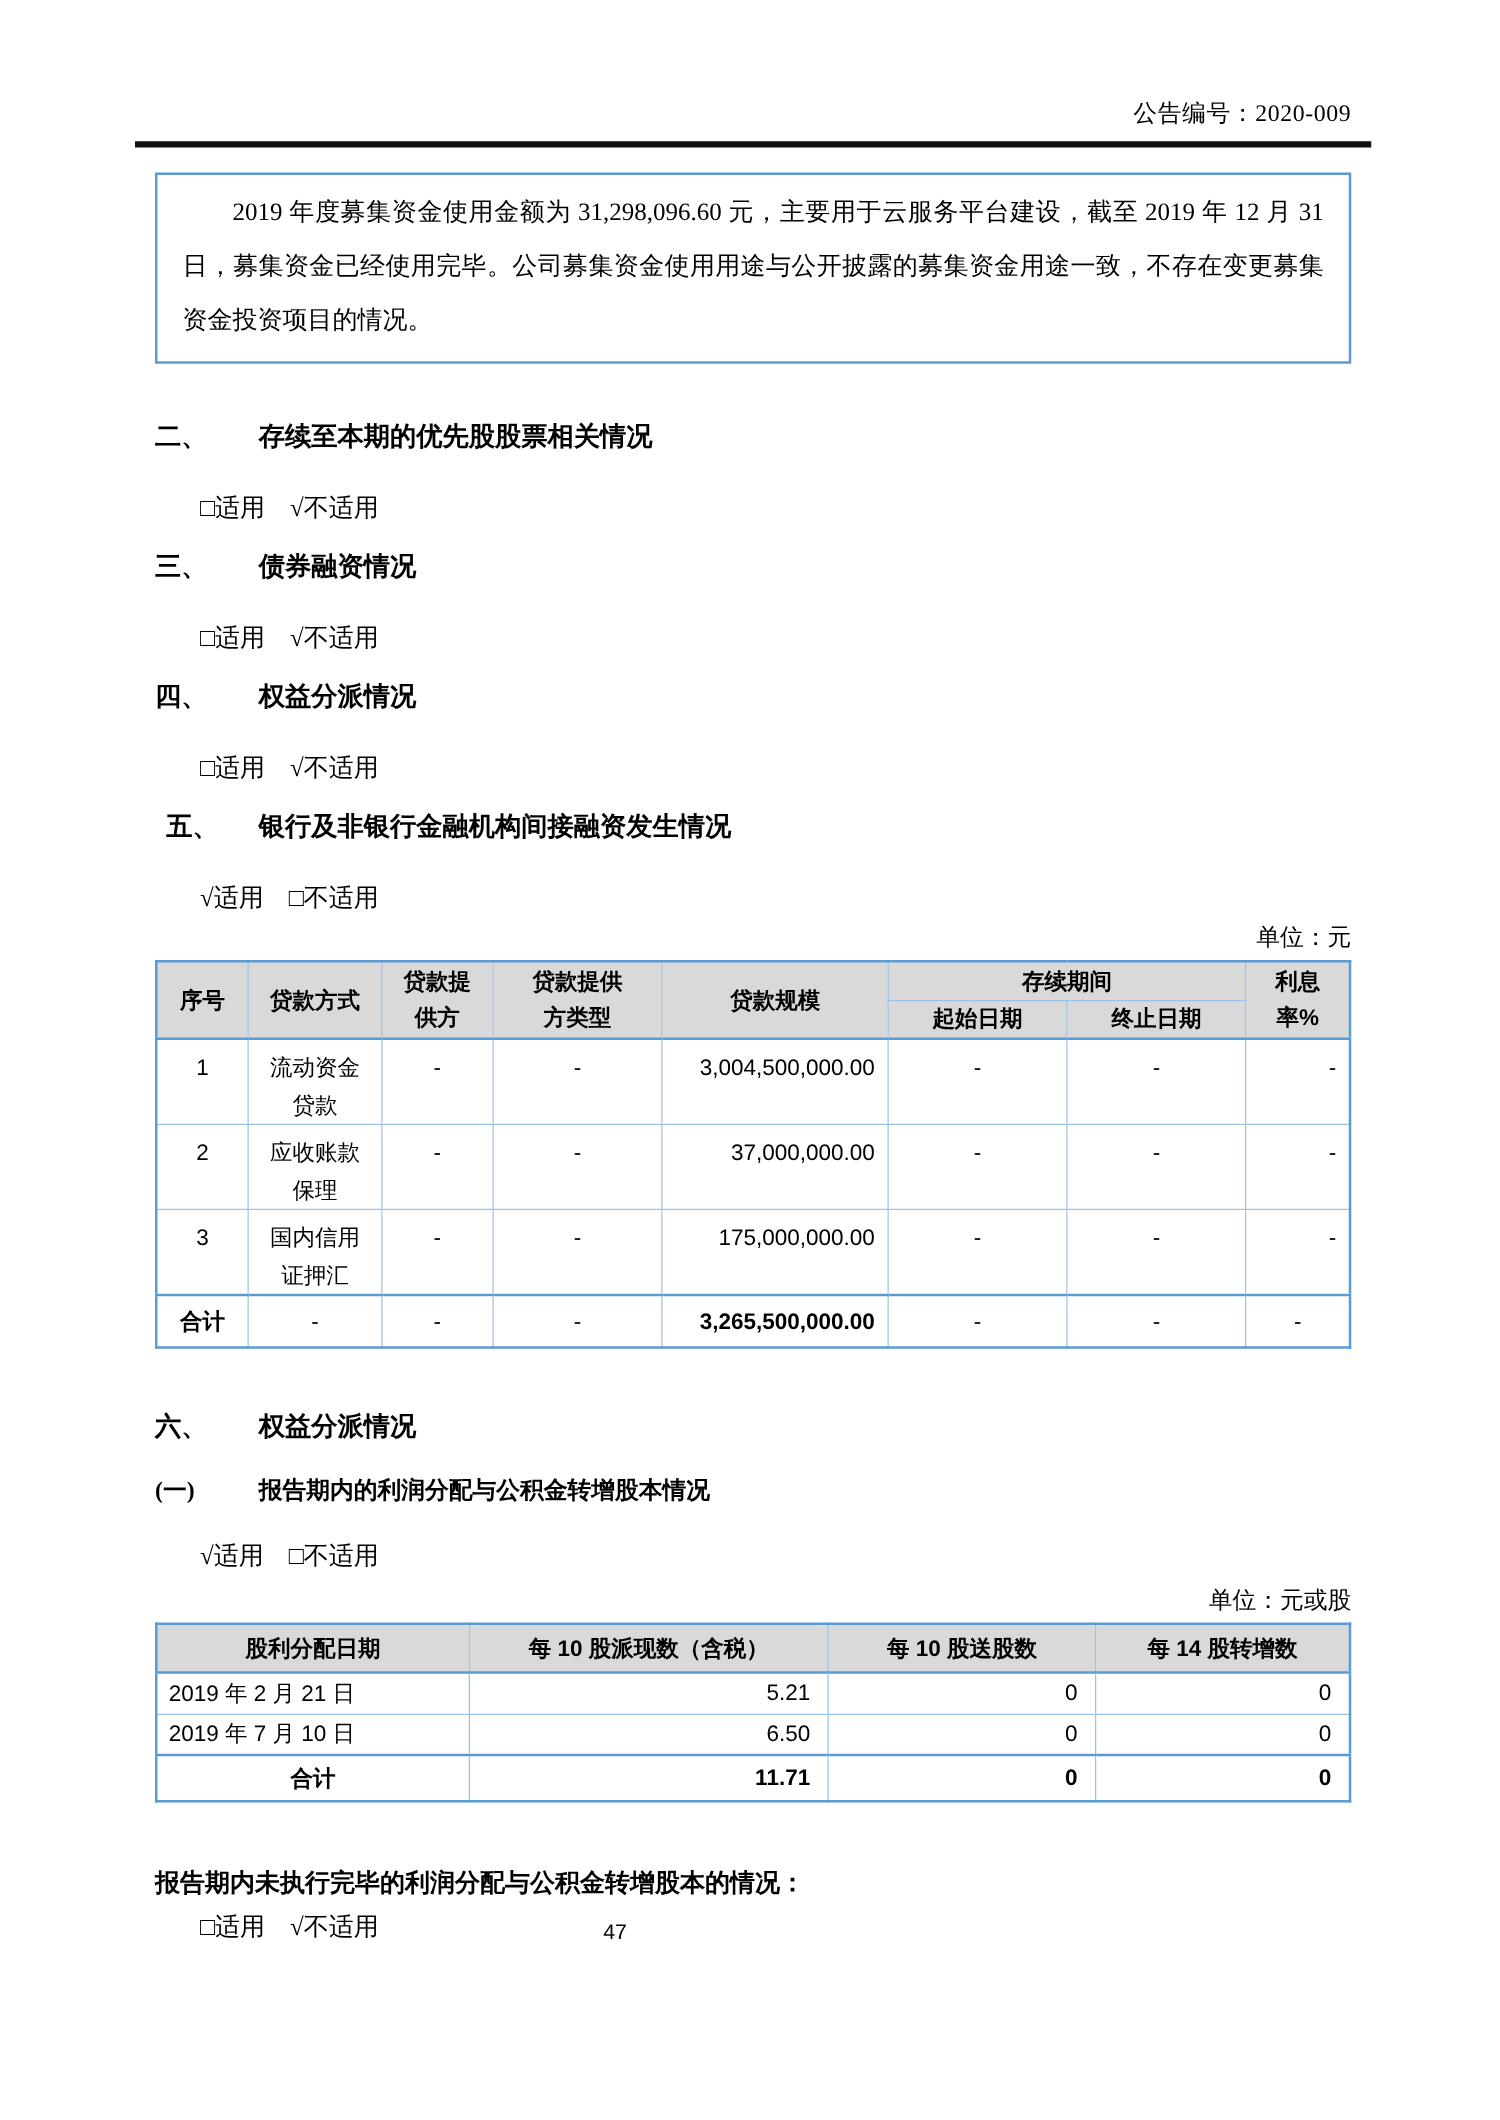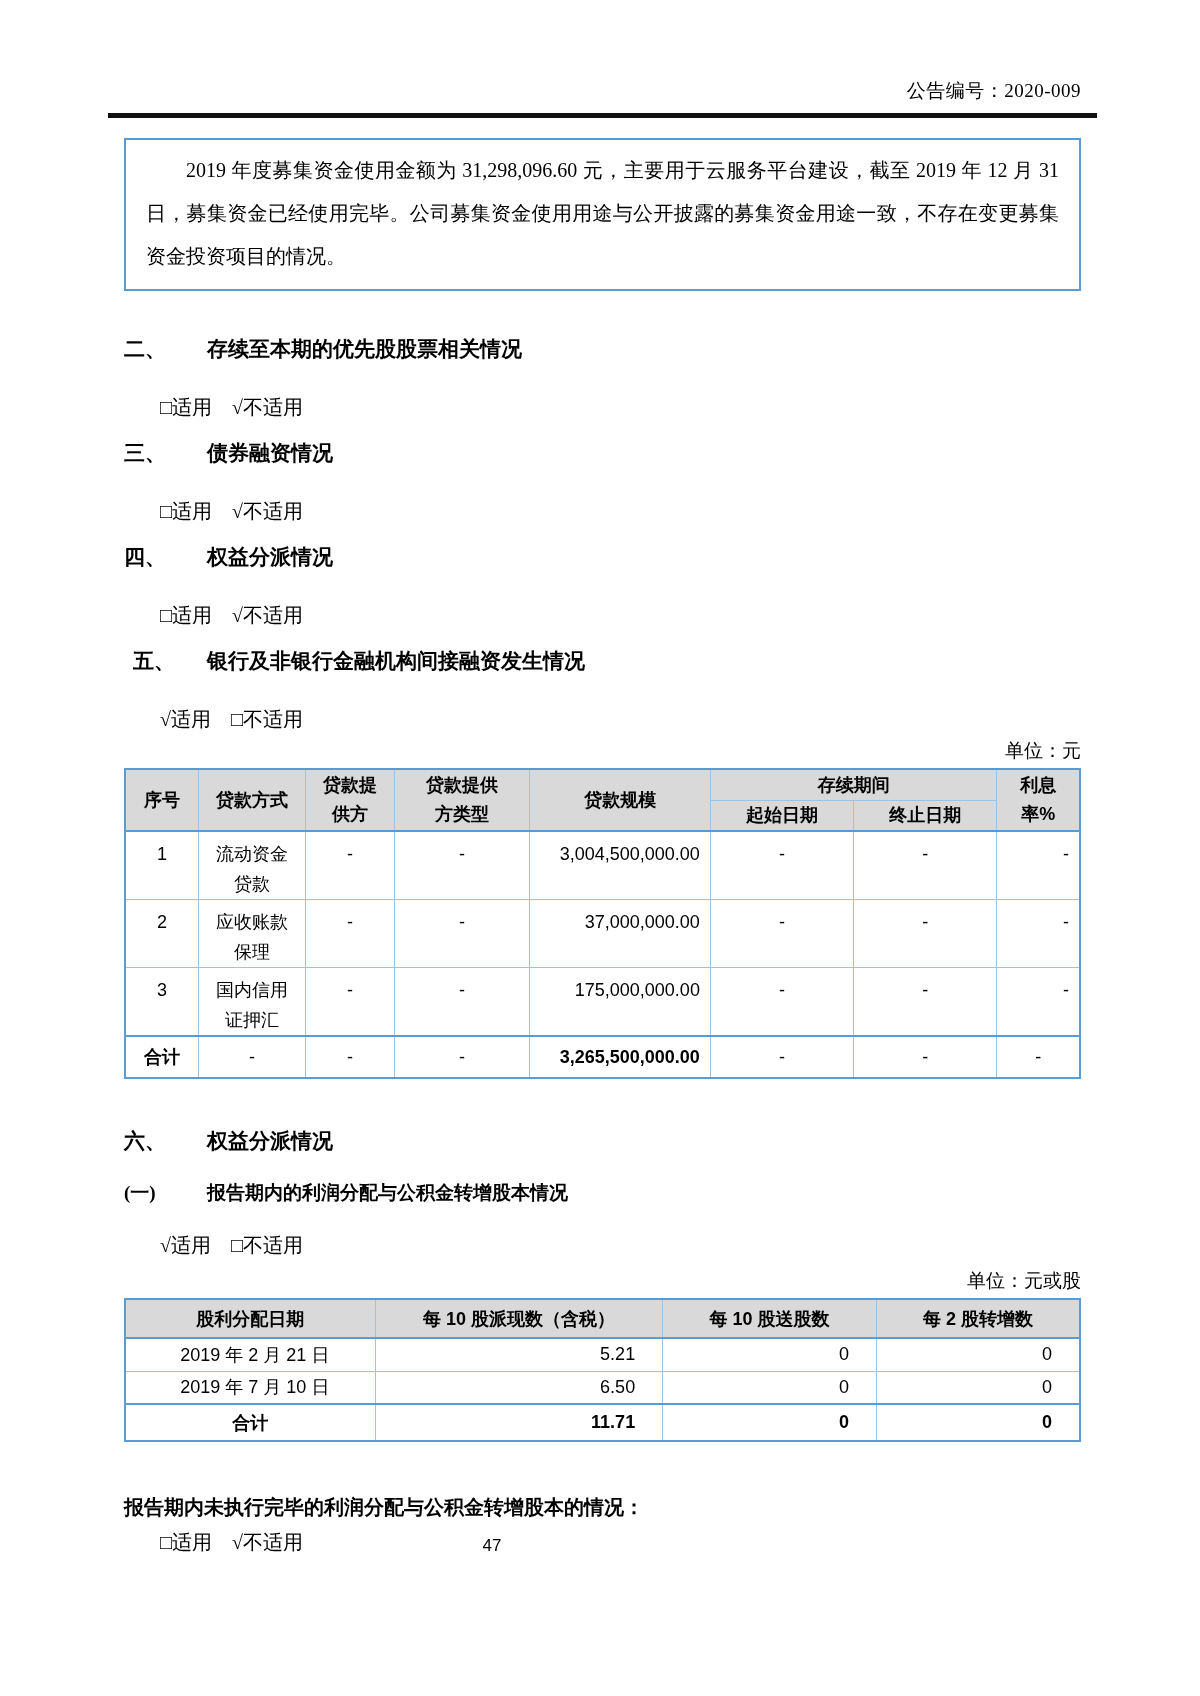--- a/index.html
+++ b/index.html
@@ -89,22 +89,22 @@
   .loan-tbl td.num { text-align:right; padding-right:10px; }
   .loan-tbl tr.total-row td {
     height:42px; vertical-align:middle; padding-top:0;
     border-top:2px solid #5b9bd5;
   }
   .loan-tbl tr.total-row .total-label { font-weight:bold; }
   .loan-tbl tr.total-row .num { font-weight:bold; }
 
   .div-tbl thead th { height:39px; }
   .div-tbl td { height:33px; }
-  .div-tbl td.date { text-align:center; padding-left:9px; }
-  .div-tbl td.num { text-align:right; padding-right:27px; }
+  .div-tbl td.date { text-align:left; padding-left:9px; }
+  .div-tbl td.num { text-align:right; padding-right:14px; }
   .div-tbl tr.total-row td { border-top:2px solid #5b9bd5; font-weight:bold; height:37px; }
 
   .footer-note {
     margin-top:52px;
     font-size:20px;
     font-weight:bold;
     line-height:26px;
   }
   .footer-applicable { margin-top:10px; }
 
@@ -249,21 +249,21 @@
         <col style="width:26.2%">
           <col style="width:30.1%">
           <col style="width:22.4%">
           <col style="width:21.3%">
       </colgroup>
       <thead>
         <tr>
           <th>股利分配日期</th>
           <th>每 10 股派现数（含税）</th>
           <th>每 10 股送股数</th>
-          <th>每 2 股转增数</th>
+          <th>每 14 股转增数</th>
         </tr>
       </thead>
       <tbody>
         <tr>
           <td class="date">2019 年 2 月 21 日</td>
           <td class="num">5.21</td>
           <td class="num">0</td>
           <td class="num">0</td>
         </tr>
         <tr>

